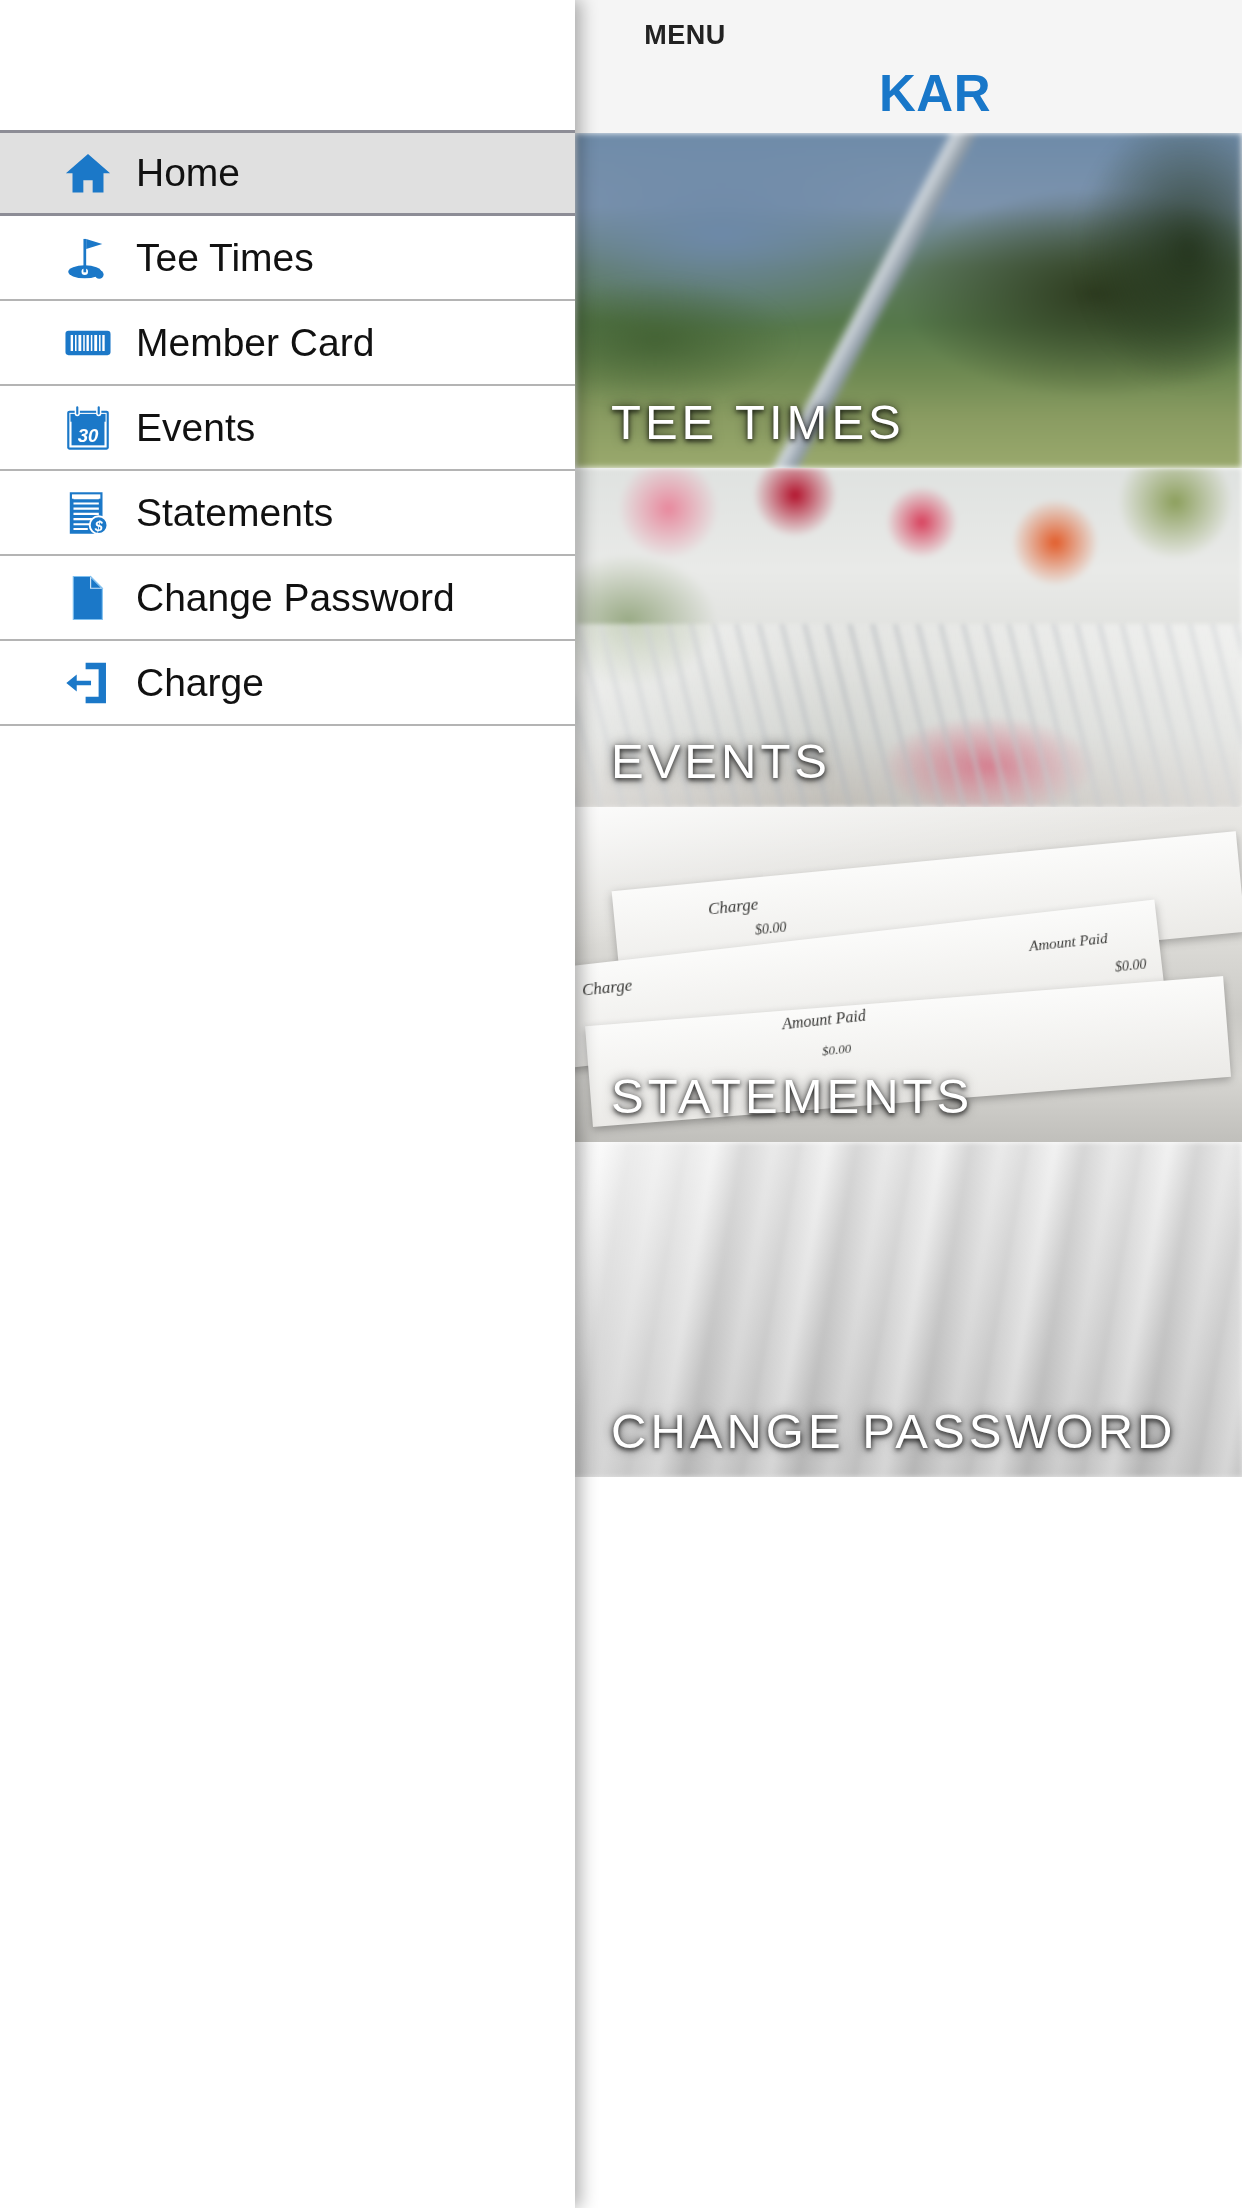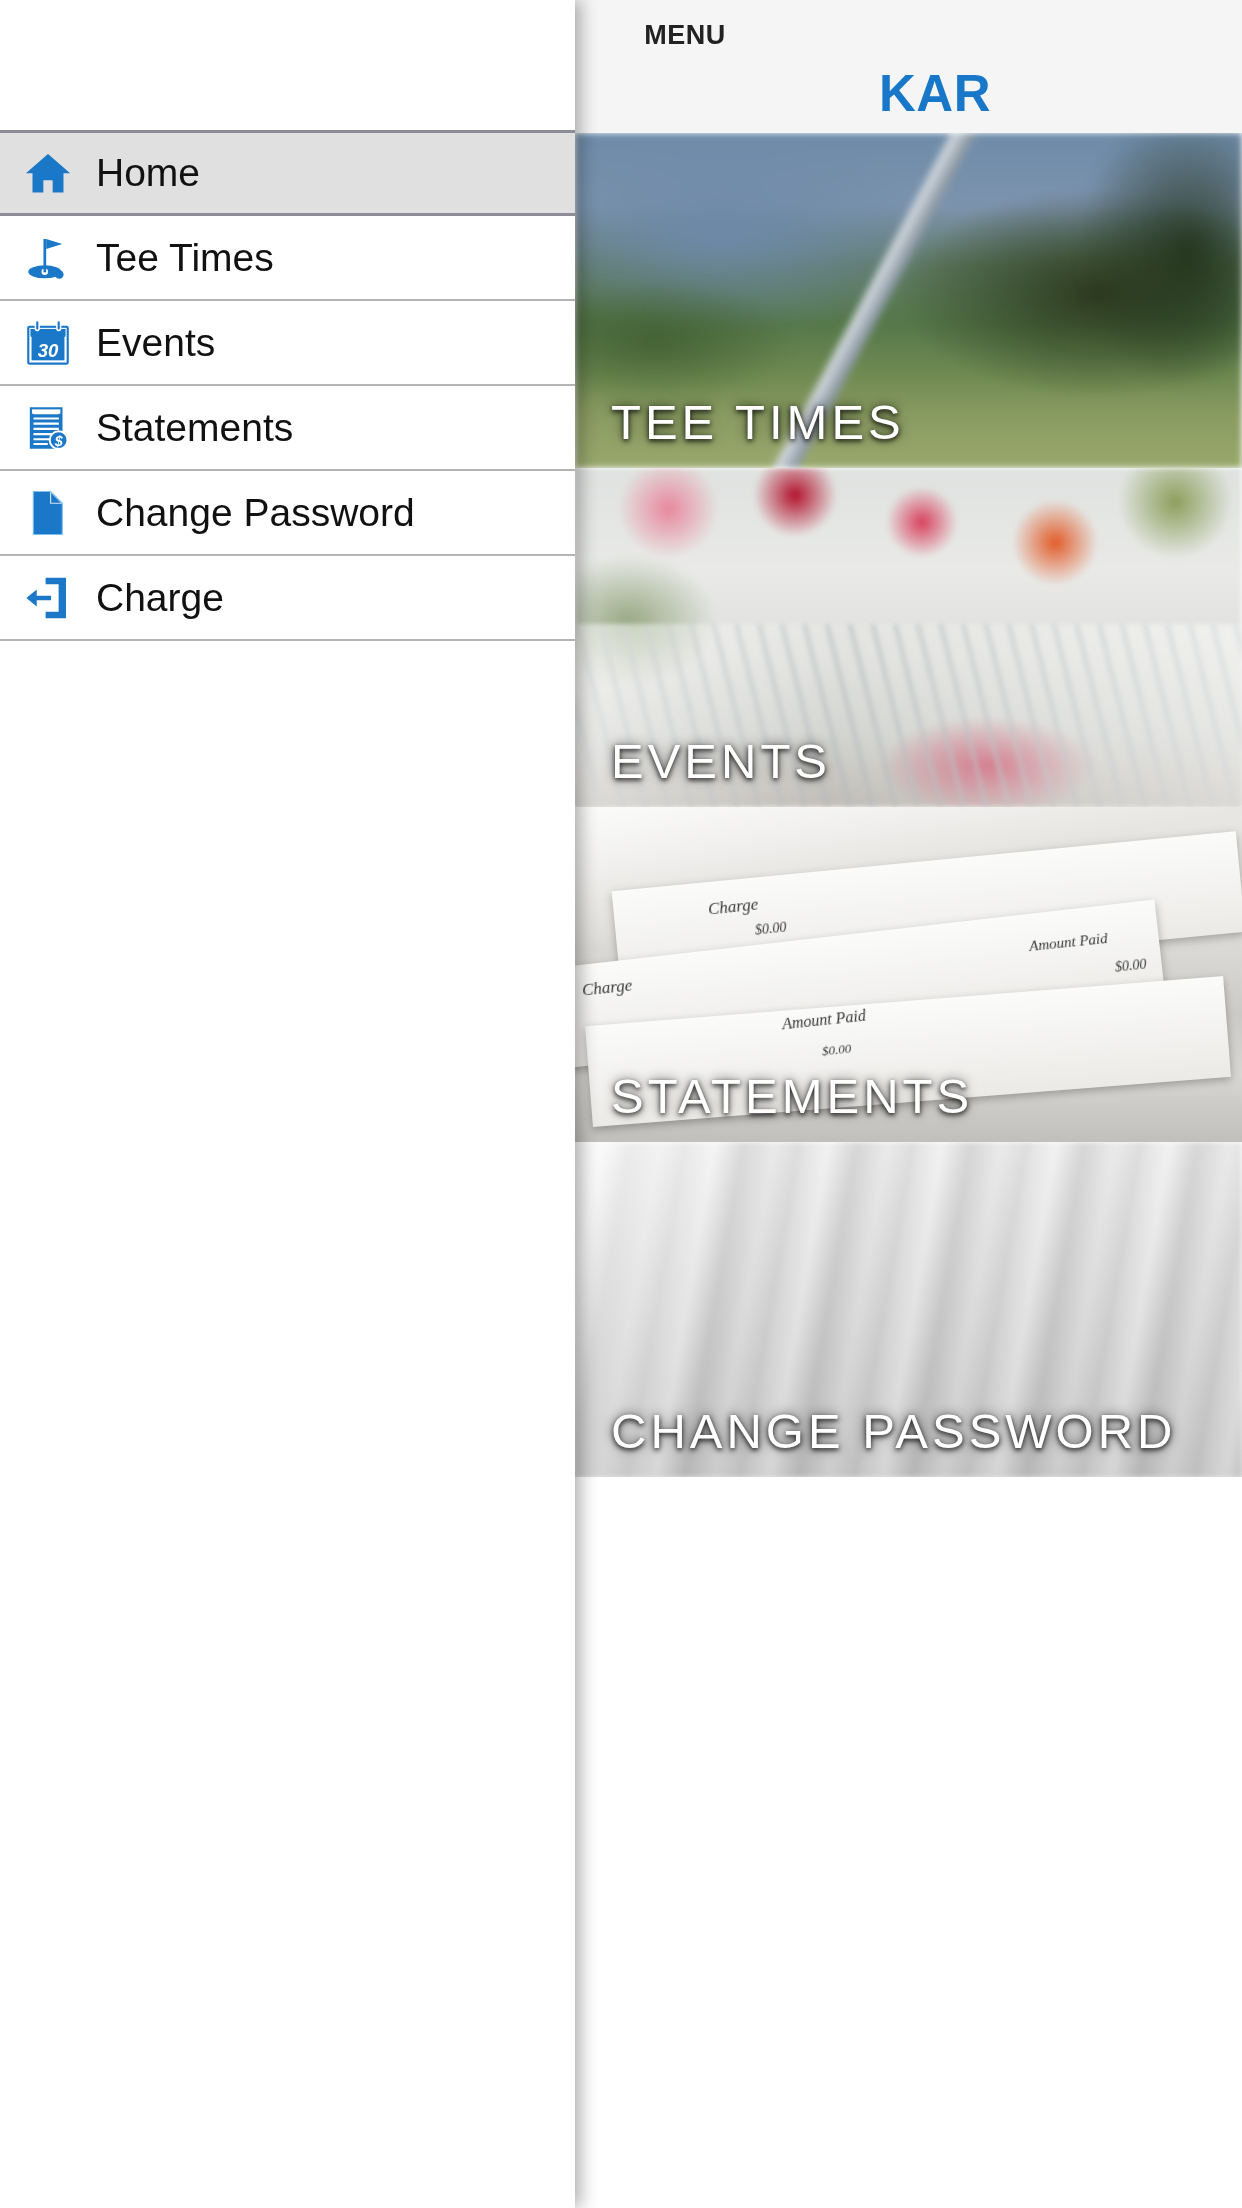--- a/index.html
+++ b/index.html
@@ -174,20 +174,21 @@
   }
   #drawer-list { margin-top:130px; }
 
   .nav-item {
     position:relative;
     height:85px;
     display:flex;
     align-items:center;
     background:#ffffff;
     border-bottom:2px solid #b4b4b4;
+    padding-left:40px;
   }
   .nav-item.active {
     background:#e0e0e0;
     border-top:3px solid #8d8d96;
     border-bottom:3px solid #8d8d96;
     height:86px;
   }
   .nav-icon {
     width:96px;
     display:flex;
@@ -278,20 +279,39 @@
       <rect x="9.9" y="3.2" width="1.25" height="15.4" fill="#1b78c8"></rect>
       <path fill="#1b78c8" d="M11.15 3.2 18.6 5.5l-7.45 2.3z"></path>
       <circle cx="17.2" cy="19.6" r="2.0" fill="#1b78c8"></circle>
           </svg>
         </span>
         <span class="nav-label">Tee Times</span>
       </div>
       <div class="nav-item">
         <span class="nav-icon">
           <svg width="52" height="52" viewBox="0 0 24 24">
+      <rect x="1.6" y="6.4" width="20.8" height="11.2" rx="1.4" fill="#1b78c8"></rect>
+      <g fill="#ffffff">
+        <rect x="4.0" y="8.3" width="1.1" height="7.4"></rect>
+        <rect x="6.0" y="8.3" width="0.7" height="7.4"></rect>
+        <rect x="7.6" y="8.3" width="1.3" height="7.4"></rect>
+        <rect x="9.8" y="8.3" width="0.7" height="7.4"></rect>
+        <rect x="11.3" y="8.3" width="1.1" height="7.4"></rect>
+        <rect x="13.3" y="8.3" width="0.7" height="7.4"></rect>
+        <rect x="14.9" y="8.3" width="1.3" height="7.4"></rect>
+        <rect x="17.1" y="8.3" width="0.7" height="7.4"></rect>
+        <rect x="18.6" y="8.3" width="1.1" height="7.4"></rect>
+      </g>
+          </svg>
+        </span>
+        <span class="nav-label">Member Card</span>
+      </div>
+      <div class="nav-item">
+        <span class="nav-icon">
+          <svg width="52" height="52" viewBox="0 0 24 24">
       <rect x="2.4" y="4.0" width="19.2" height="18.0" rx="1.0" fill="#1b78c8"></rect>
       <rect x="3.9" y="5.5" width="16.2" height="15.0" fill="none" stroke="#ffffff" stroke-width="1.0"></rect>
       <rect x="3.9" y="5.5" width="16.2" height="3.6" fill="#1b78c8"></rect>
       <rect x="6.2" y="1.6" width="1.7" height="4.6" rx="0.85" fill="#1b78c8" stroke="#ffffff" stroke-width="0.7"></rect>
       <rect x="16.1" y="1.6" width="1.7" height="4.6" rx="0.85" fill="#1b78c8" stroke="#ffffff" stroke-width="0.7"></rect>
       <text x="12" y="18.3" font-family="Liberation Sans, sans-serif" font-size="8.6" font-weight="bold" fill="#ffffff" text-anchor="middle">30</text>
           </svg>
         </span>
         <span class="nav-label">Events</span>
       </div>

